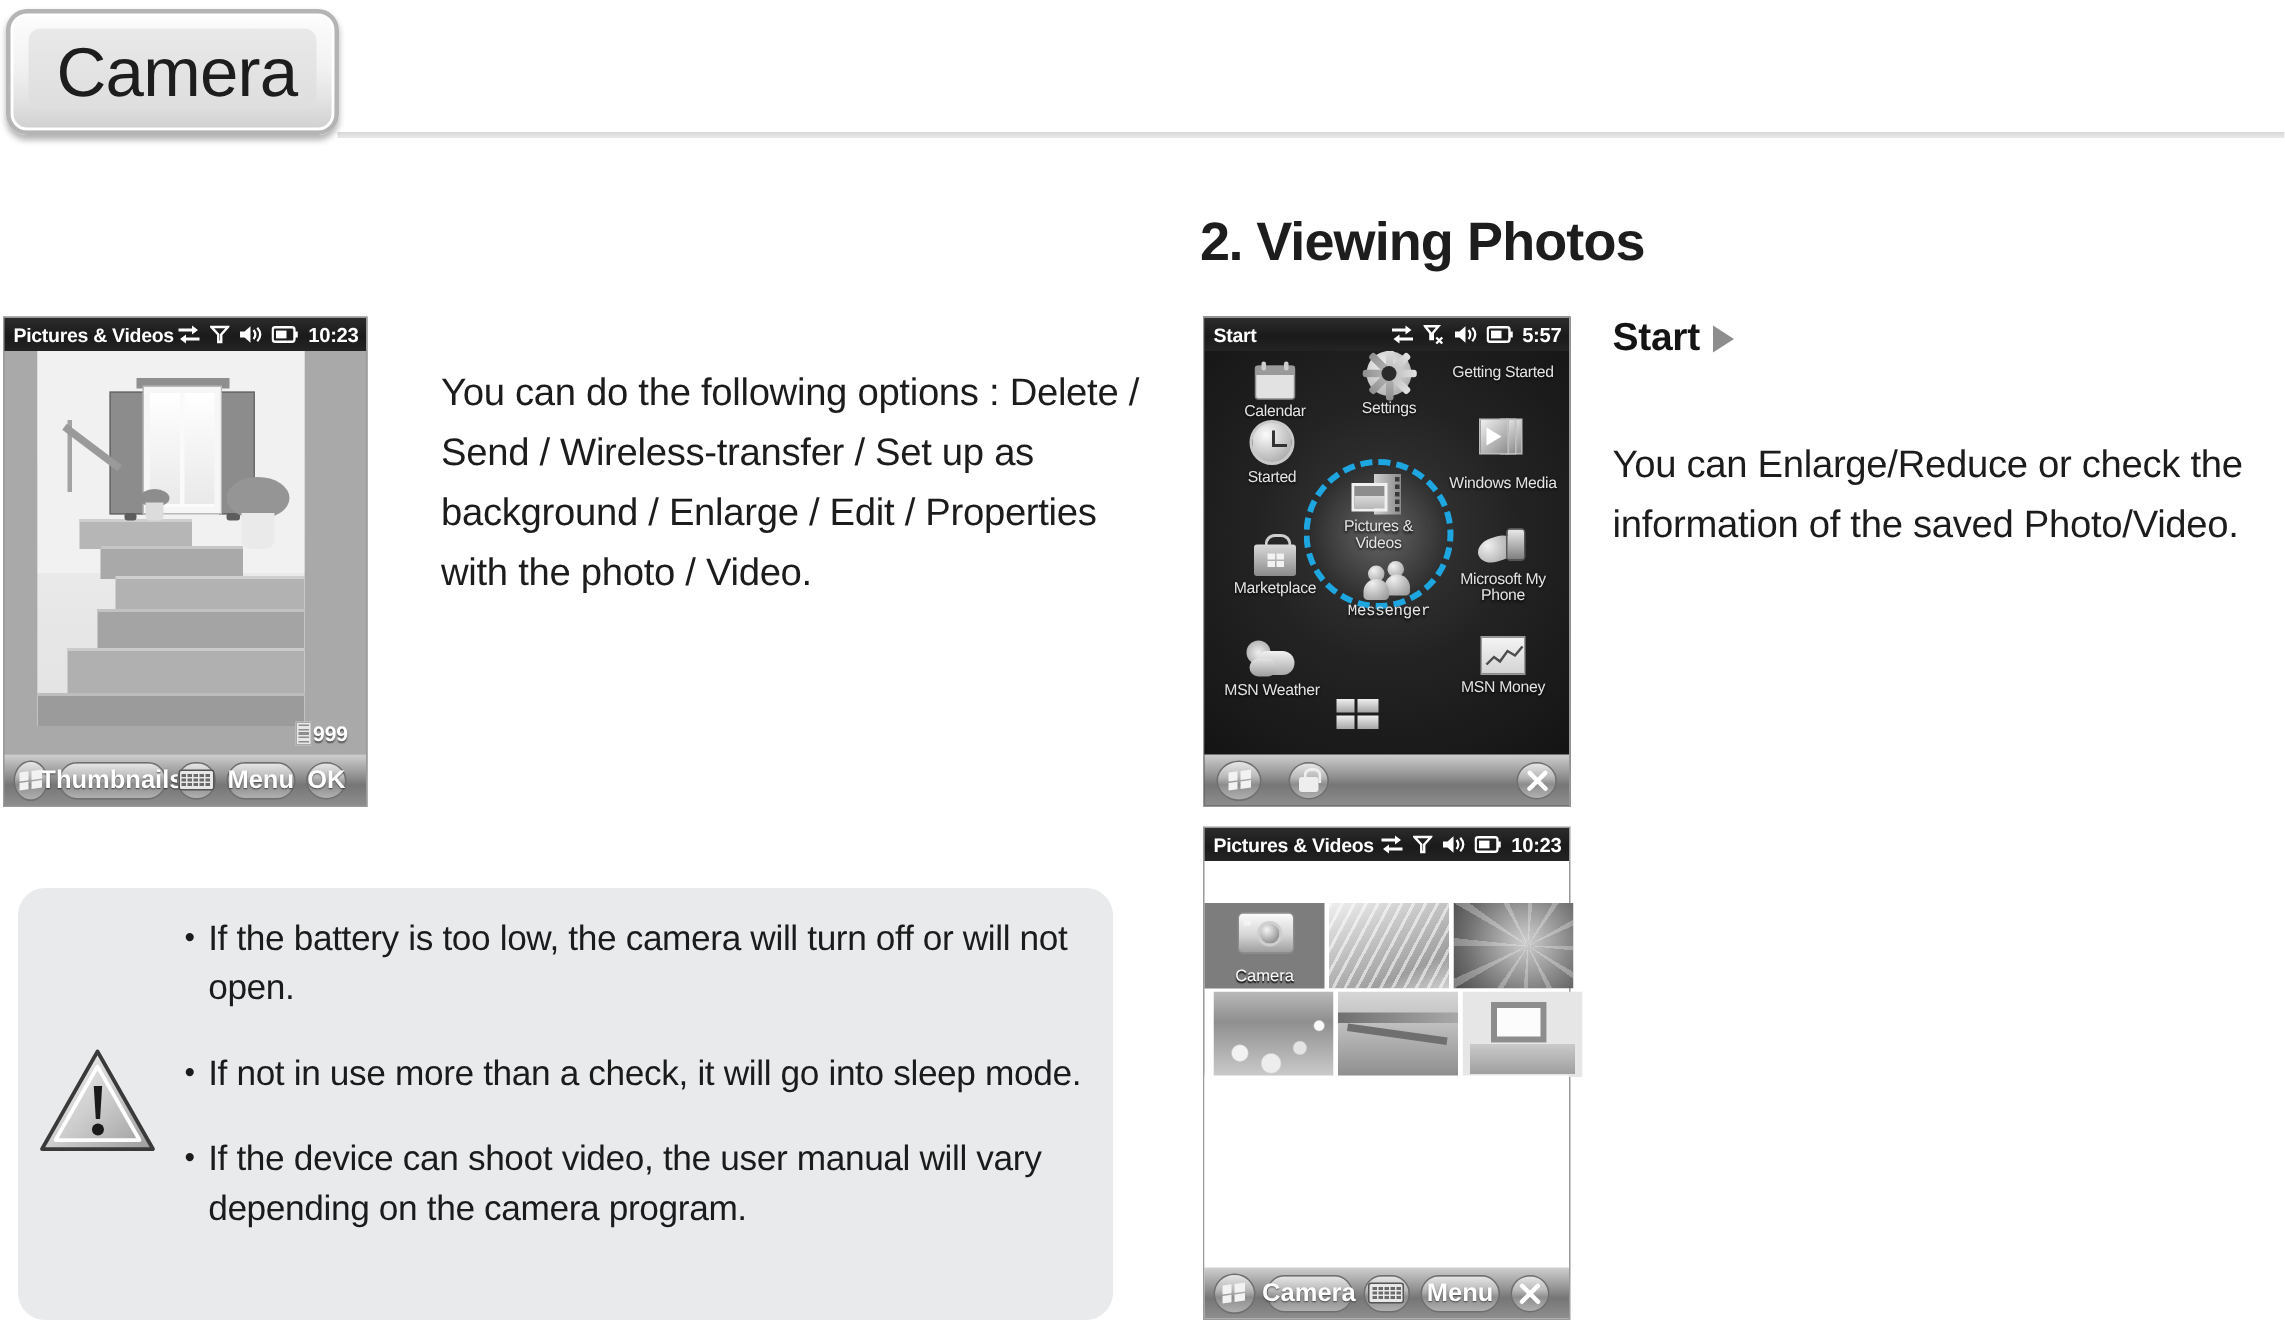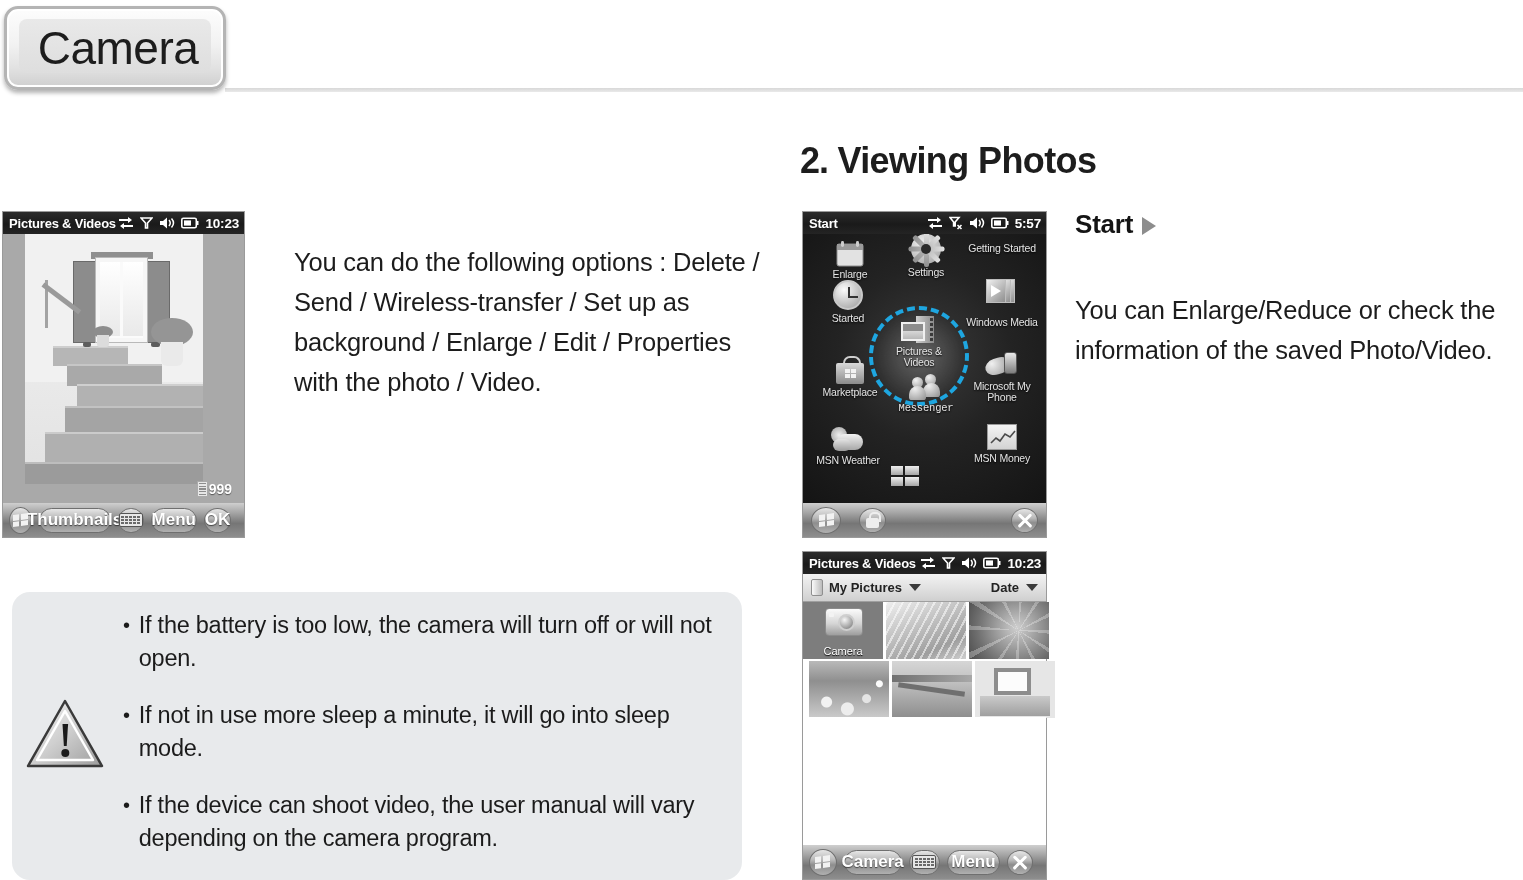--- a/index.html
+++ b/index.html
@@ -349,21 +349,21 @@
   <path d="M37.5 26 h5.6 l-1.4 22 h-2.8 Z" fill="#1a1a1a"></path>
   <circle cx="40.3" cy="55" r="4" fill="#1a1a1a"></circle>
 </svg>
 <div id="note-list">
   <div class="note-item">
     <span class="bullet">•</span>
     <span class="txt">If the battery is too low, the camera will turn off or will not open.</span>
   </div>
   <div class="note-item">
     <span class="bullet">•</span>
-    <span class="txt">If not in use more sleep a minute, it will go into sleep mode.</span>
+    <span class="txt">If not in use more than a check, it will go into sleep mode.</span>
   </div>
   <div class="note-item">
     <span class="bullet">•</span>
     <span class="txt">If the device can shoot video, the user manual will vary depending on the camera program.</span>
   </div>
 </div>
 
 <div id="device-viewer" class="device">
   <div class="statusbar">
     <span class="sb-title">Pictures &amp; Videos</span>
@@ -488,21 +488,21 @@
 
   <div id="start-grid">
 
     <div class="tile" style="left:8px;top:6px;">
       <svg class="ic" width="30" height="28" viewBox="0 0 30 28">
         <rect x="2" y="4" width="26" height="22" rx="2" fill="#e2e2e2" stroke="#8d8d8d"></rect>
         <rect x="2" y="4" width="26" height="6" fill="#9a9a9a"></rect>
         <rect x="6" y="1" width="3" height="6" rx="1.4" fill="#cdcdcd"></rect>
         <rect x="21" y="1" width="3" height="6" rx="1.4" fill="#cdcdcd"></rect>
       </svg>
-      <span class="lbl">Enlarge</span>
+      <span class="lbl">Calendar</span>
     </div>
 
     <div class="tile" style="left:84px;top:0px;">
       <span class="ic ic-gear">
         <span class="g"></span>
           <i></i>
           <i></i>
           <i></i>
           <i></i>
           <span class="hole"></span>
@@ -634,27 +634,20 @@
       </svg>
       <svg class="sbi" width="18" height="12" viewBox="0 0 18 12">
         <rect x="0.8" y="1.2" width="14.5" height="9.6" rx="1.6" fill="none" stroke="#fff" stroke-width="1.6"></rect>
         <rect x="15.6" y="4" width="1.9" height="4" fill="#fff"></rect>
         <rect x="3" y="3.4" width="7" height="5.2" fill="#fff"></rect>
       </svg>
       <span class="sb-time">10:23</span>
     </span>
   </div>
 
-  <div id="gallery-toolbar">
-    <span class="folder-pill"></span>
-    <span>My Pictures</span>
-    <span class="caret"></span>
-    <span style="margin-left:auto">Date</span>
-    <span class="caret"></span>
-  </div>
 
   <div id="gallery-grid">
     <div class="cell sel" style="left:0px;top:0px;">
       <span class="ic-camera">
         <span class="flash"></span>
           <span class="lens"></span>
       </span>
       <span class="cam-lbl">Camera</span>
     </div>
     <div class="cell" style="left:83px;top:0px;background:transparent;">

